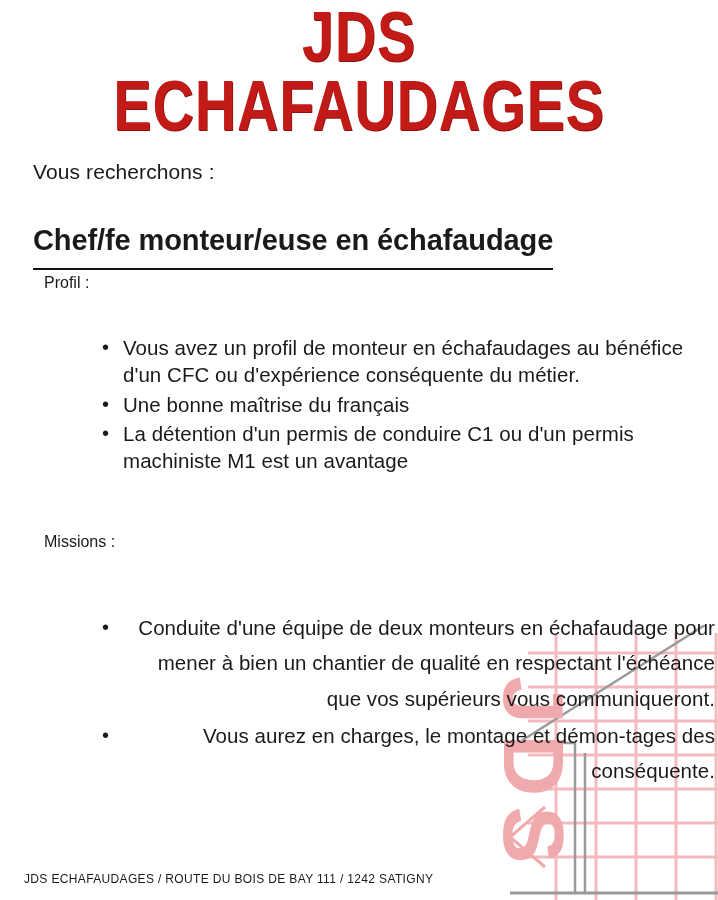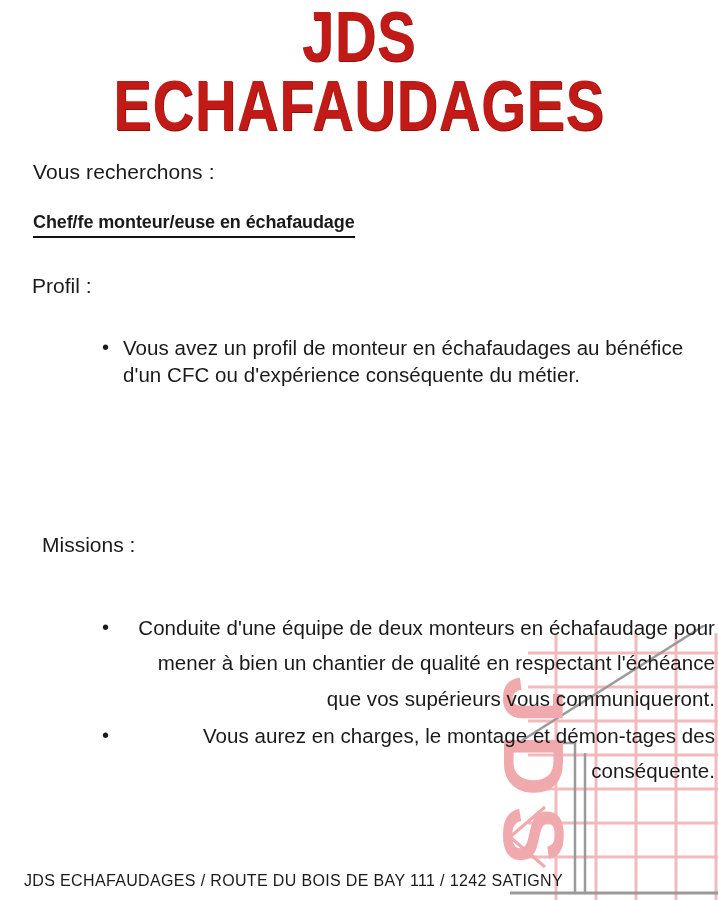--- a/index.html
+++ b/index.html
@@ -68,36 +68,36 @@
   .lead {
     position: absolute;
     left: 33px;
     top: 160px;
     font-size: 21px;
     letter-spacing: 0.1px;
   }
   .job-title {
     position: absolute;
     left: 33px;
-    top: 212px;
-    font-size: 18px;
+    top: 224px;
+    font-size: 29px;
     font-weight: 700;
     letter-spacing: -0.1px;
     border-bottom: 2.5px solid #111;
-    padding-bottom: 3px;
+    padding-bottom: 11px;
     display: inline-block;
     white-space: nowrap;
   }
   .section-label {
     position: absolute;
-    left: 32px;
-    font-size: 21px;
+    left: 44px;
+    font-size: 16px;
   }
   .section-label.profil { top: 274px; }
-  .section-label.missions { top: 533px; margin-left: 10px; }
+  .section-label.missions { top: 533px; }
 
   ul.bullets {
     position: absolute;
     left: 92px;
     margin: 8px;
     padding: 0;
     list-style: none;
     width: 615px;
   }
   ul.profil-list { top: 326px; }
@@ -125,21 +125,21 @@
     line-height: 1.72;
     margin-bottom: 2px;
     text-align: right;
   }
 
   
   .footer {
     position: absolute;
     left: 24px;
     top: 872px;
-    font-size: 16px;
+    font-size: 12px;
     letter-spacing: 0.35px;
     z-index: 3;
     white-space: nowrap;
   }
 </style>
 </head>
 <body>
 
 <div class="page">
 
@@ -185,20 +185,22 @@
   <div class="content">
 
     <div class="lead">Vous recherchons :</div>
 
     <div class="job-title">Chef/fe monteur/euse en échafaudage</div>
 
     <div class="section-label profil">Profil :</div>
 
     <ul class="bullets profil-list">
       <li>Vous avez un profil de monteur en échafaudages au bénéfice d'un CFC ou d'expérience conséquente du métier.</li>
+      <li>Une bonne maîtrise du français</li>
+      <li>La détention d'un permis de conduire C1 ou d'un permis machiniste M1 est un avantage</li>
     </ul>
 
     <div class="section-label missions">Missions :</div>
 
     <ul class="bullets missions-list">
       <li>Conduite d'une équipe de deux monteurs en échafaudage pour mener à bien un chantier de qualité en respectant l'échéance que vos supérieurs vous communiqueront.</li>
       <li>Vous aurez en charges, le montage et démon-tages des conséquente.</li>
     </ul>
 
   </div>

